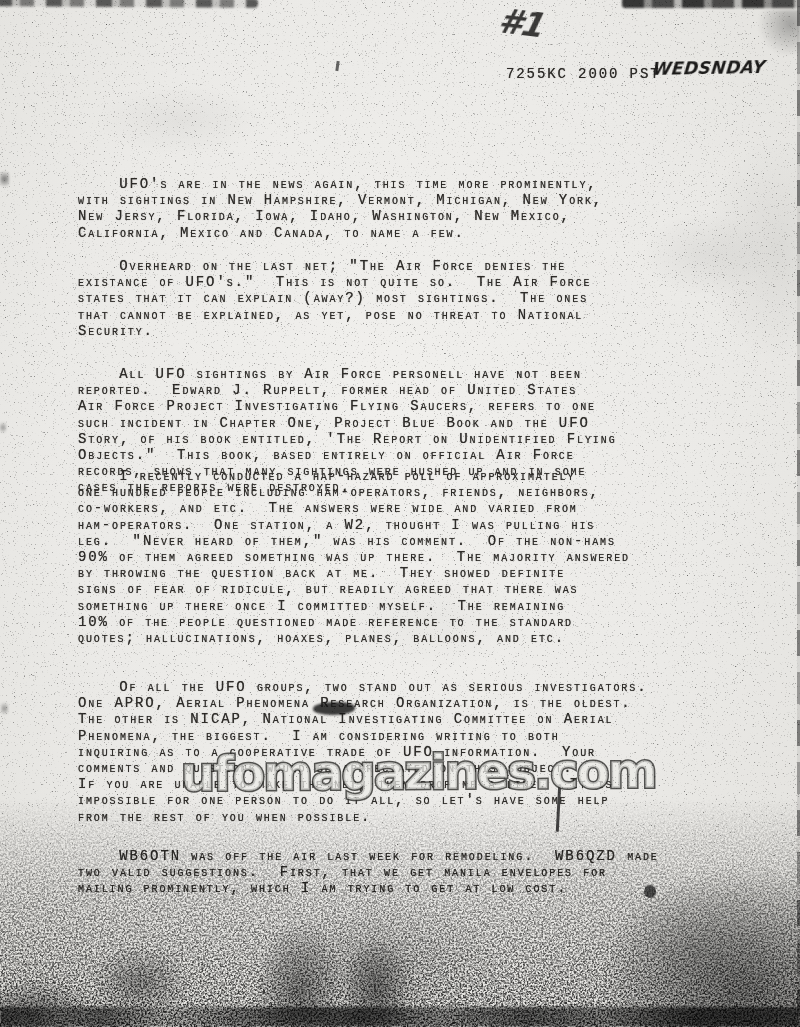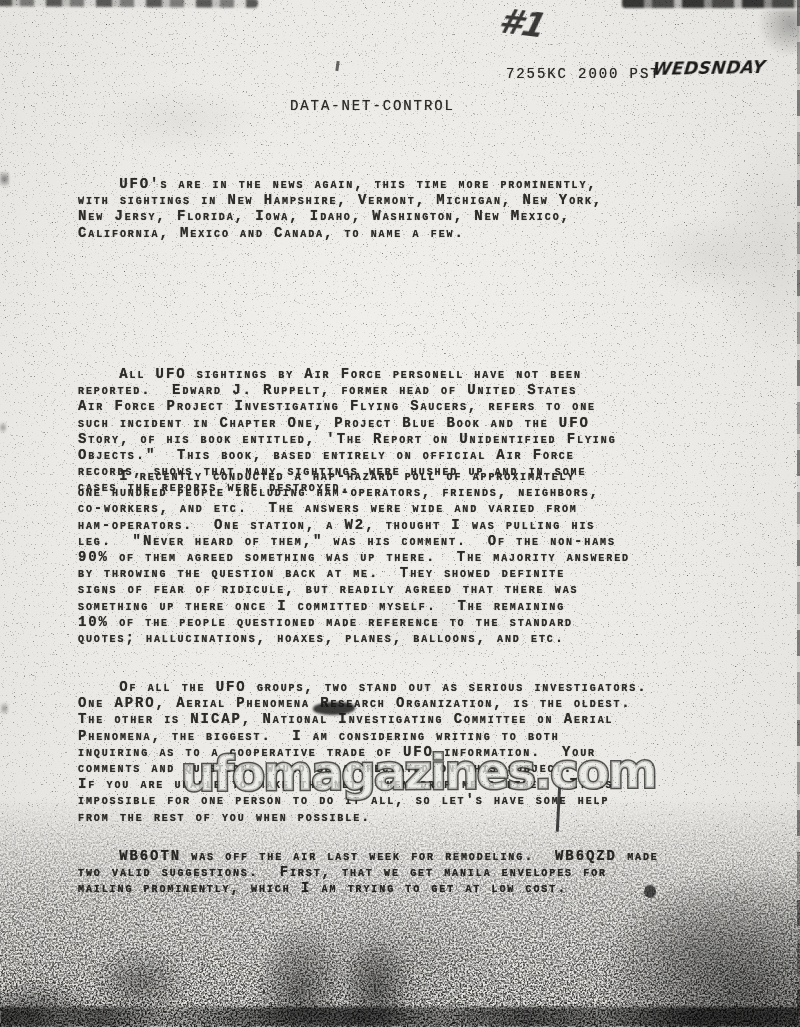--- a/index.html
+++ b/index.html
@@ -31,21 +31,21 @@
 
   .typed {
     position: absolute;
     color: #2e2c29;
     font-size: 14px;
     line-height: 16.2px;
     letter-spacing: 1.9px;
     white-space: pre;
     text-shadow: 0 0 0.7px rgba(46,44,41,0.78);
   }
-  .smallcaps { font-variant: small-caps; font-weight: bold; }
+  .smallcaps { font-variant: small-caps; }
 
   .handwritten {
     position: absolute;
     color: #1c1b1a;
     font-family: "DejaVu Sans", sans-serif;
     font-weight: bold;
     font-style: italic;
   }
   .hand-pagenum {
     left: 505px; top: 2px;
@@ -189,31 +189,35 @@
     -webkit-mask-image: linear-gradient(to bottom, transparent 0%, rgba(0,0,0,0.55) 45%, #000 100%);
     mask-image: linear-gradient(to bottom, transparent 0%, rgba(0,0,0,0.55) 45%, #000 100%);
   }
 </style>
 </head>
 <body>
 
 <div class="page">
 
   <div class="typed" style="left:290px; top:66px;">
-    <div>DATA-NET-CONTROL</div>
   </div>
   <div class="typed" style="left:506px; top:66px;">7255KC 2000 PST</div>
 
   <div class="handwritten hand-pagenum">#1</div>
   <div class="handwritten hand-day">WEDSNDAY</div>
 
   <div class="typed smallcaps" style="left:78px; top:176px;">    UFO's are in the news again, this time more prominently,
 with sightings in New Hampshire, Vermont, Michigan, New York,
 New Jersy, Florida, Iowa, Idaho, Washington, New Mexico,
 California, Mexico and Canada, to name a few.</div>
+  <div class="typed smallcaps" style="left:78px; top:258px;">    Overheard on the last net; "The Air Force denies the
+existance of UFO's."  This is not quite so.  The Air Force
+states that it can explain (away?) most sightings.  The ones
+that cannot be explained, as yet, pose no threat to National
+Security.</div>
   <div class="typed smallcaps" style="left:78px; top:366px;">    All UFO sightings by Air Force personell have not been
 reported.  Edward J. Ruppelt, former head of United States
 Air Force Project Investigating Flying Saucers, refers to one
 such incident in Chapter One, Project Blue Book and the UFO
 Story, of his book entitled, 'The Report on Unidentified Flying
 Objects."  This book, based entirely on official Air Force
 records, shows that many sightings were hushed up and in some
 cases the reports were destroyed.</div>
   <div class="typed smallcaps" style="left:78px; top:468px;">    I recently conducted a hap-hazard poll of approximately
 one hundred people including ham-operators, friends, neighbors,

